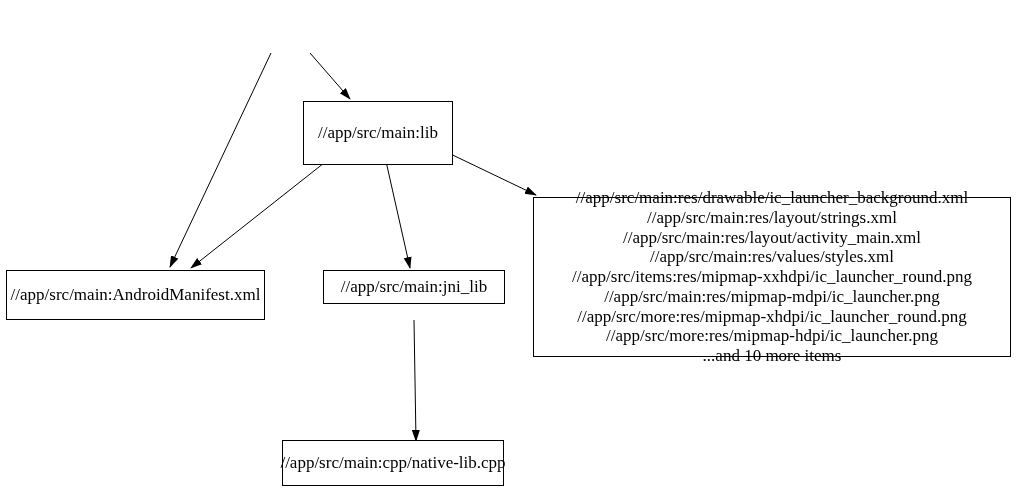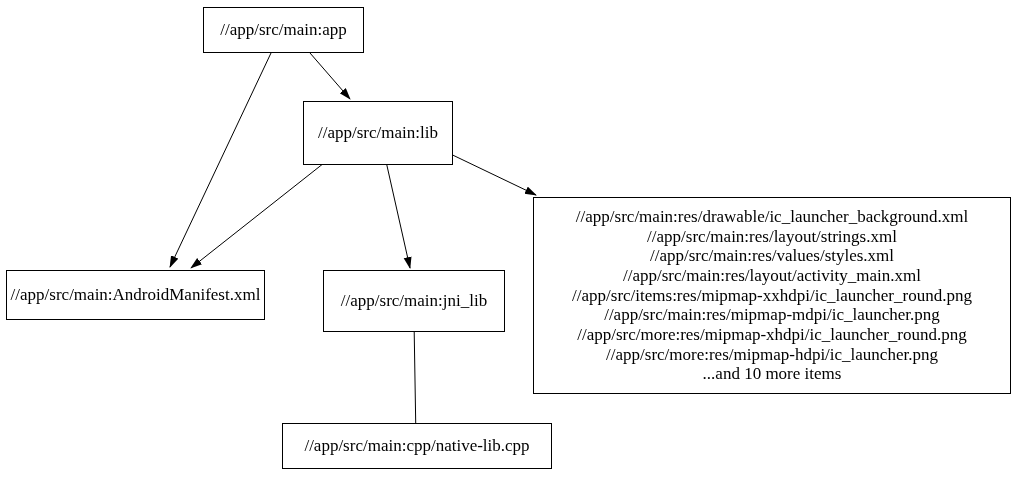--- a/index.html
+++ b/index.html
@@ -33,23 +33,23 @@
     align-items: center;
     justify-content: center;
     text-align: center;
     font-size: 17px;
     line-height: 19.7px;
     white-space: nowrap;
   }
   .node-app      { left: 203px; top: 7px;   width: 161px; height: 46px; }
   .node-lib      { left: 303px; top: 101px; width: 150px; height: 64px; }
   .node-manifest { left: 6px;   top: 270px; width: 259px; height: 50px; }
-  .node-jni      { left: 323px; top: 270px; width: 182px; height: 62px; }
-  .node-res      { left: 533px; top: 197px; width: 478px; height: 197px; }
-  .node-native   { left: 282px; top: 423px; width: 270px; height: 46px; }
+  .node-jni      { left: 323px; top: 270px; width: 182px; height: 34px; }
+  .node-res      { left: 533px; top: 197px; width: 478px; height: 160px; }
+  .node-native   { left: 282px; top: 440px; width: 222px; height: 46px; }
   .res-line { display: block; }
   svg line { stroke: #000000; stroke-width: 1px; }
 </style>
 </head>
 <body>
 
 <div class="canvas">
 
   <svg class="edge-layer" width="1018" height="496" viewBox="0 0 1018 496" xmlns="http://www.w3.org/2000/svg">
     <defs>
@@ -58,41 +58,38 @@
       </marker>
     </defs>
     <line x1="271" y1="53" x2="170" y2="267" marker-end="url(#arrow)"></line>
     <line x1="310" y1="53" x2="350" y2="99" marker-end="url(#arrow)"></line>
     <line x1="343" y1="148" x2="191" y2="268" marker-end="url(#arrow)"></line>
     <line x1="383" y1="148" x2="410" y2="268" marker-end="url(#arrow)"></line>
     <line x1="438" y1="148" x2="536" y2="195" marker-end="url(#arrow)"></line>
     <line x1="414" y1="320" x2="416" y2="441" marker-end="url(#arrow)"></line>
   </svg>
 
-  <div class="node node-app">
-    <span>//app/src/main:app</span>
-  </div>
 
   <div class="node node-lib">
     <span>//app/src/main:lib</span>
   </div>
 
   <div class="node node-manifest">
     <span>//app/src/main:AndroidManifest.xml</span>
   </div>
 
   <div class="node node-jni">
     <span>//app/src/main:jni_lib</span>
   </div>
 
   <div class="node node-res">
     <span class="res-line">//app/src/main:res/drawable/ic_launcher_background.xml</span>
     <span class="res-line">//app/src/main:res/layout/strings.xml</span>
+    <span class="res-line">//app/src/main:res/layout/activity_main.xml</span>
     <span class="res-line">//app/src/main:res/values/styles.xml</span>
-    <span class="res-line">//app/src/main:res/layout/activity_main.xml</span>
     <span class="res-line">//app/src/items:res/mipmap-xxhdpi/ic_launcher_round.png</span>
     <span class="res-line">//app/src/main:res/mipmap-mdpi/ic_launcher.png</span>
     <span class="res-line">//app/src/more:res/mipmap-xhdpi/ic_launcher_round.png</span>
     <span class="res-line">//app/src/more:res/mipmap-hdpi/ic_launcher.png</span>
     <span class="res-line">...and 10 more items</span>
   </div>
 
   <div class="node node-native">
     <span>//app/src/main:cpp/native-lib.cpp</span>
   </div>

